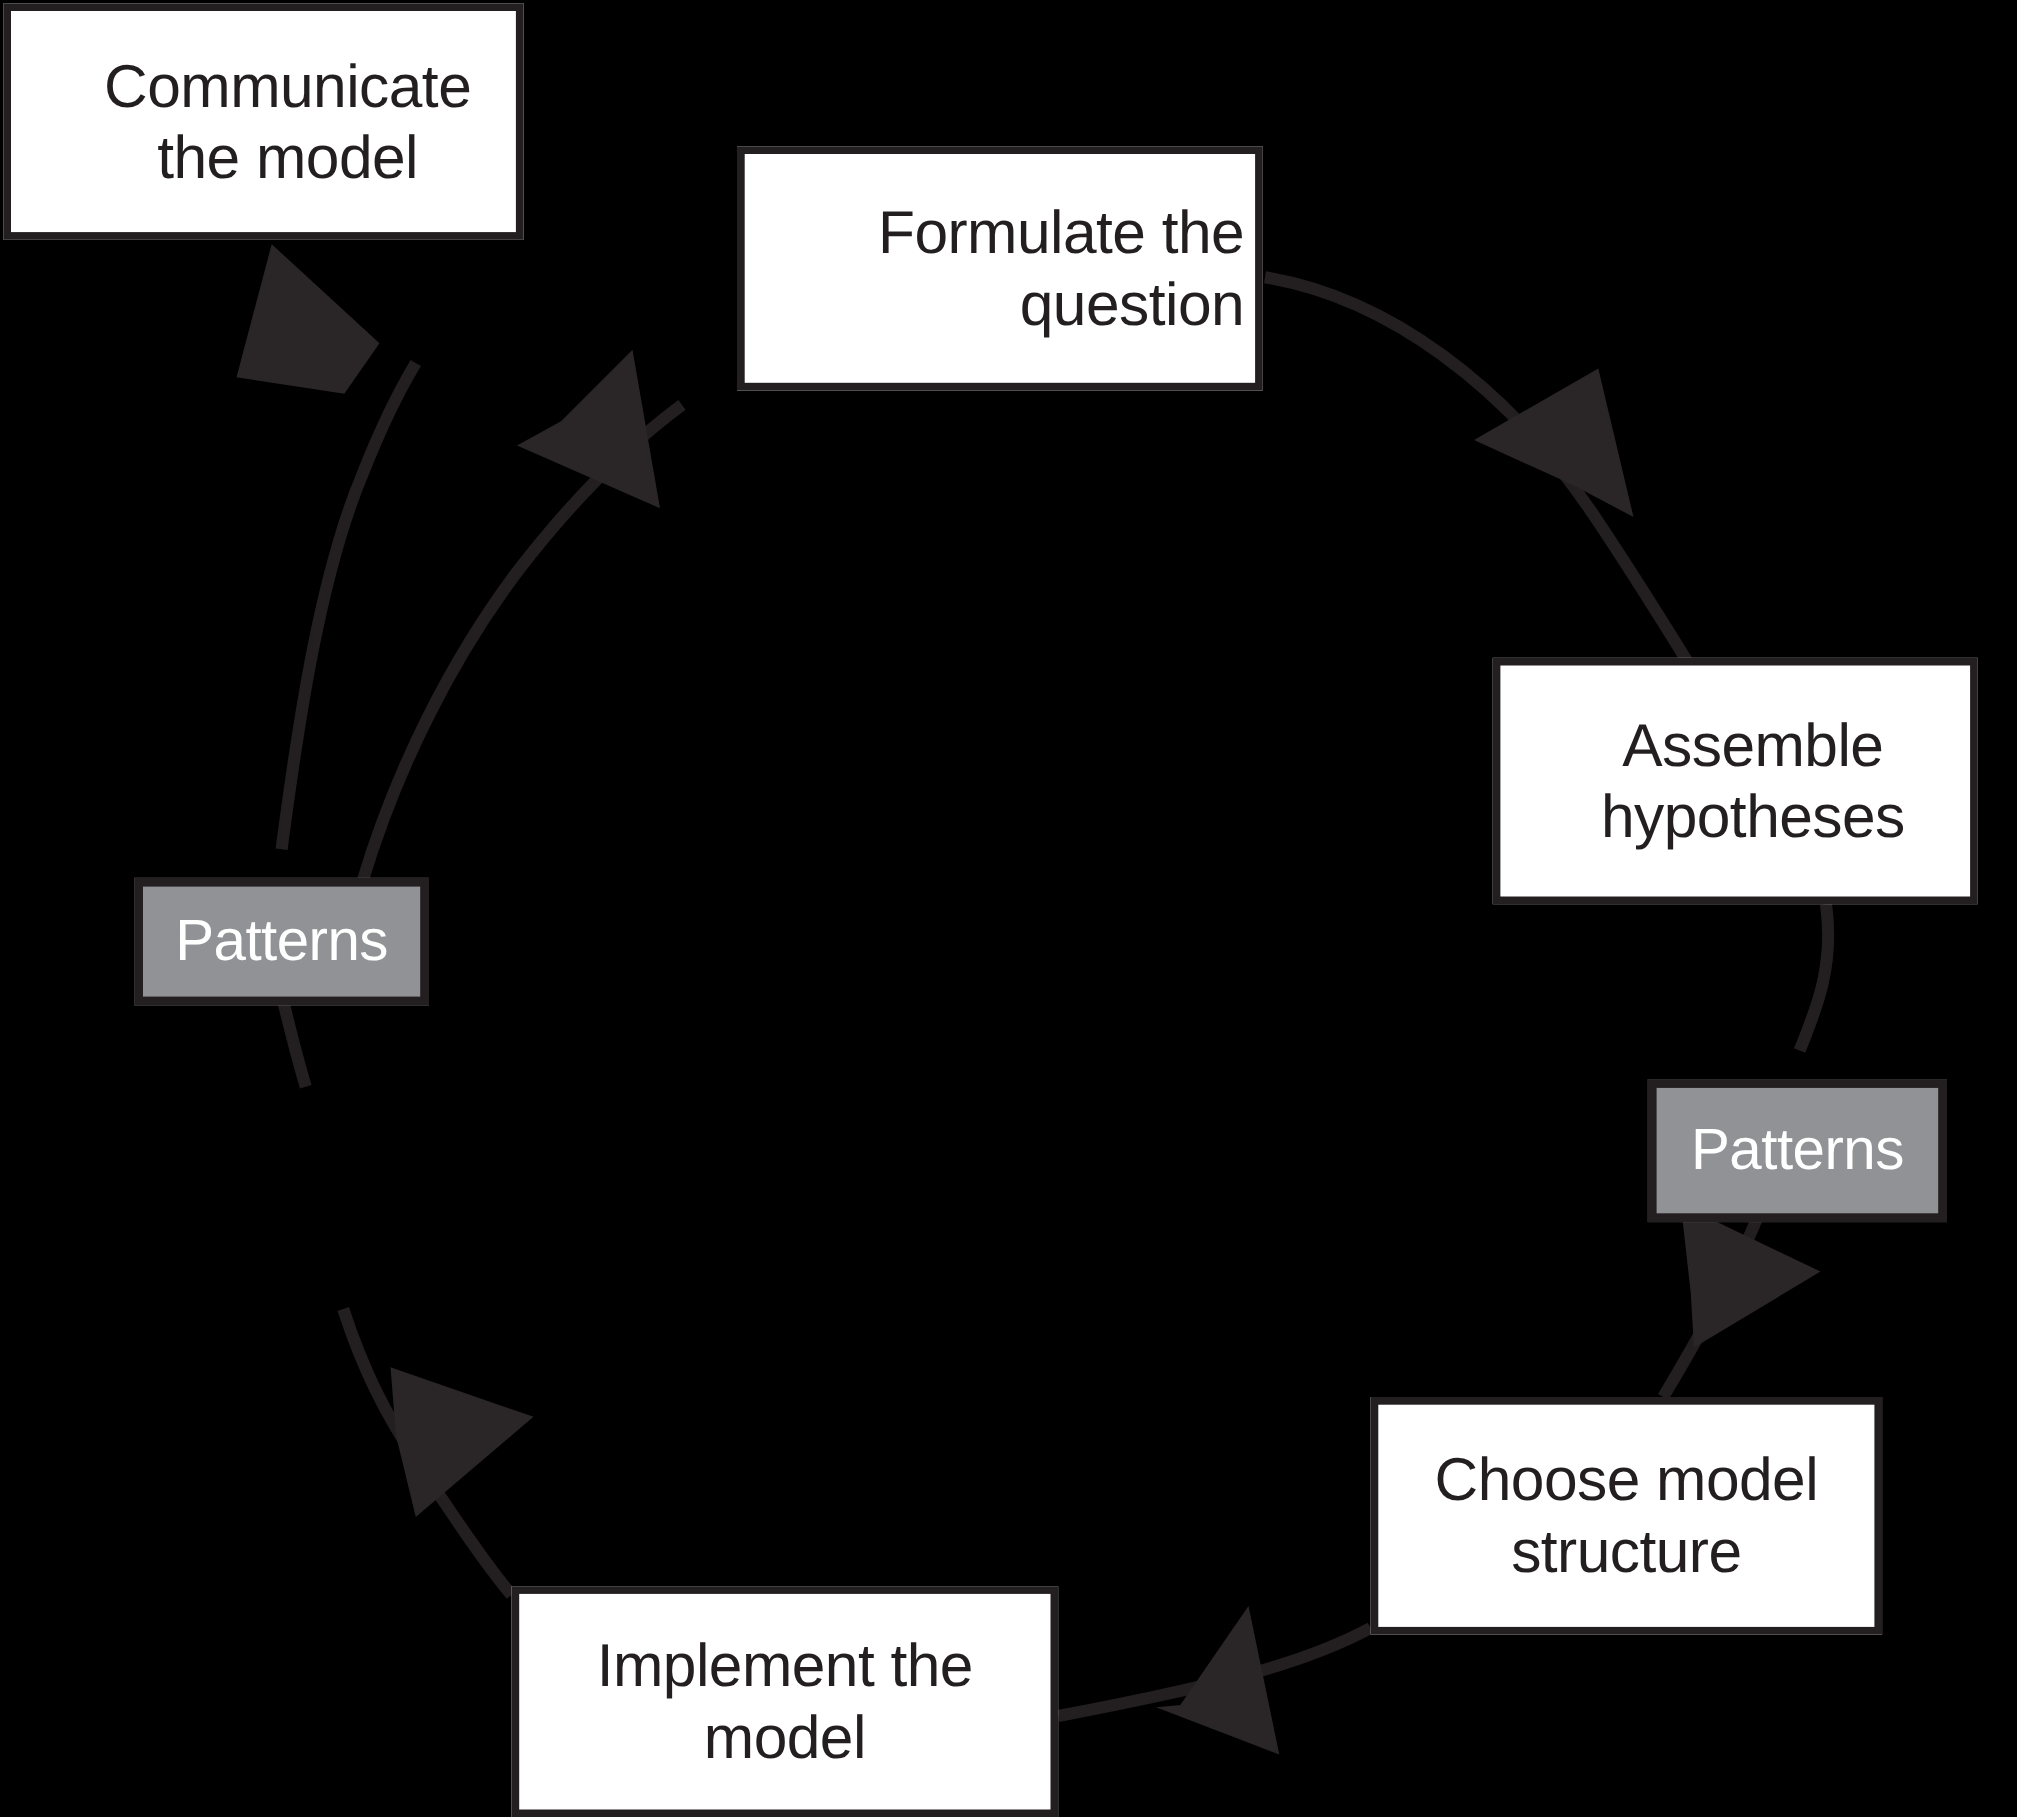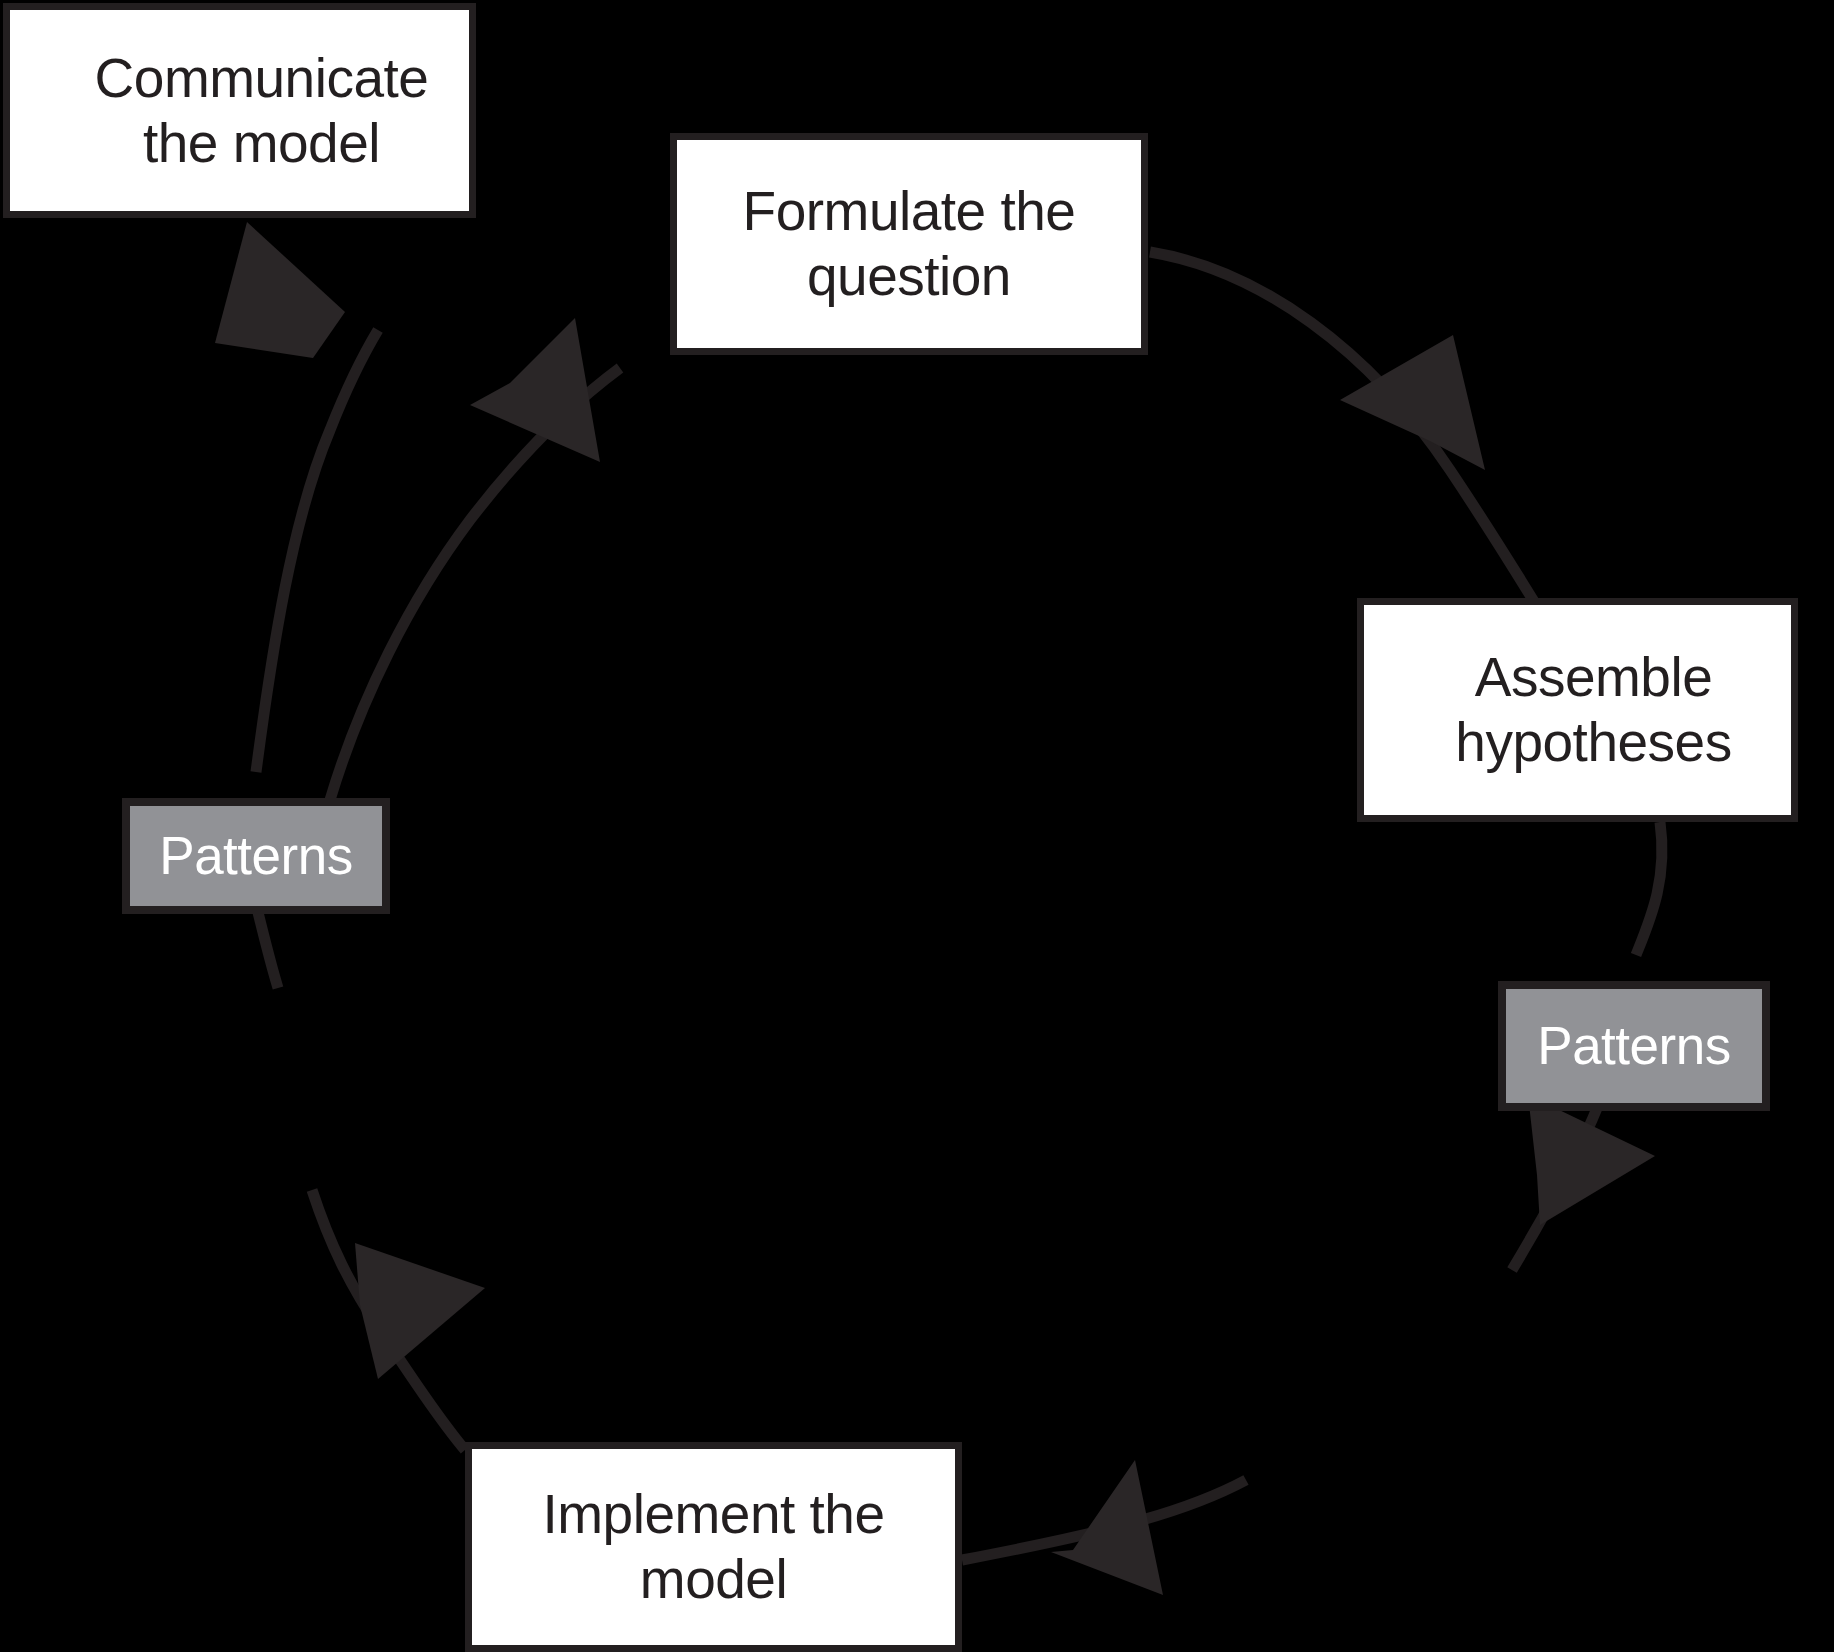--- a/index.html
+++ b/index.html
@@ -76,32 +76,35 @@
     <polygon points="247,222 345,312 313,358 215,343" fill="#2a2627"></polygon>
 
     <path d="M 330 800 C 360 700 410 600 470 520 C 520 455 570 405 620 368" fill="none" stroke="#231f20" stroke-width="11"></path>
     <polygon points="575,318 600,462 470,405 510,383" fill="#2a2627"></polygon>
   </svg>
 
   <div class="node" style="left:3px; top:3px; width:473px; height:215px;padding-left:44px;">
     <span>Communicate the model</span>
   </div>
 
-  <div class="node" style="left:670px; top:133px; width:478px; height:222px;">
+  <div class="node" style="left:670px; top:133px; width:478px; height:222px;text-align:right;">
     <span>Formulate the question</span>
   </div>
 
   <div class="node" style="left:1357px; top:598px; width:441px; height:224px;padding-left:32px;">
     <span>Assemble hypotheses</span>
   </div>
 
   <div class="node pattern" style="left:1498px; top:955px; width:272px; height:130px;">
     <span>Patterns</span>
   </div>
 
+  <div class="node" style="left:1246px; top:1270px; width:465px; height:216px;">
+    <span>Choose model structure</span>
+  </div>
 
   <div class="node" style="left:465px; top:1442px; width:497px; height:210px;">
     <span>Implement the model</span>
   </div>
 
 
   <div class="node pattern" style="left:122px; top:772px; width:268px; height:116px;">
     <span>Patterns</span>
   </div>
 

